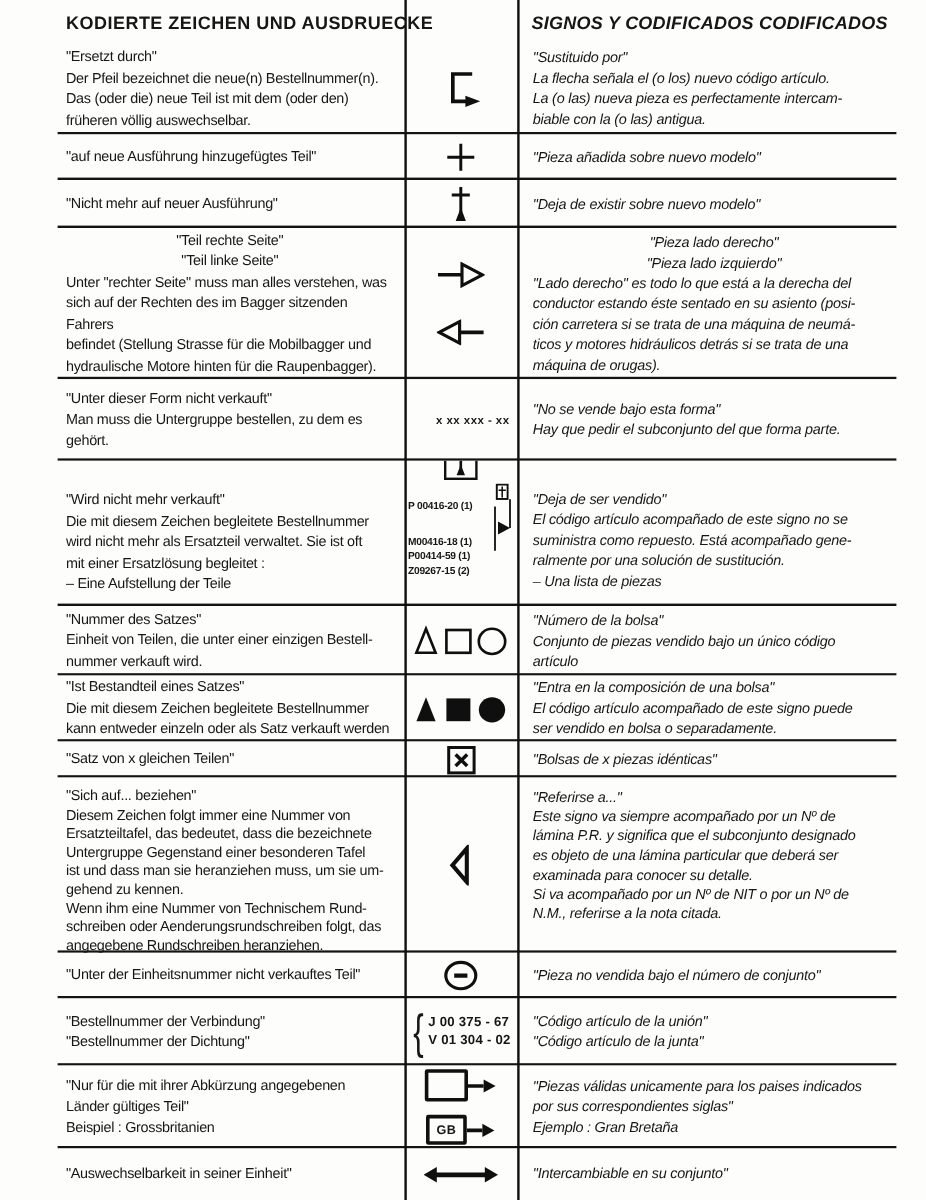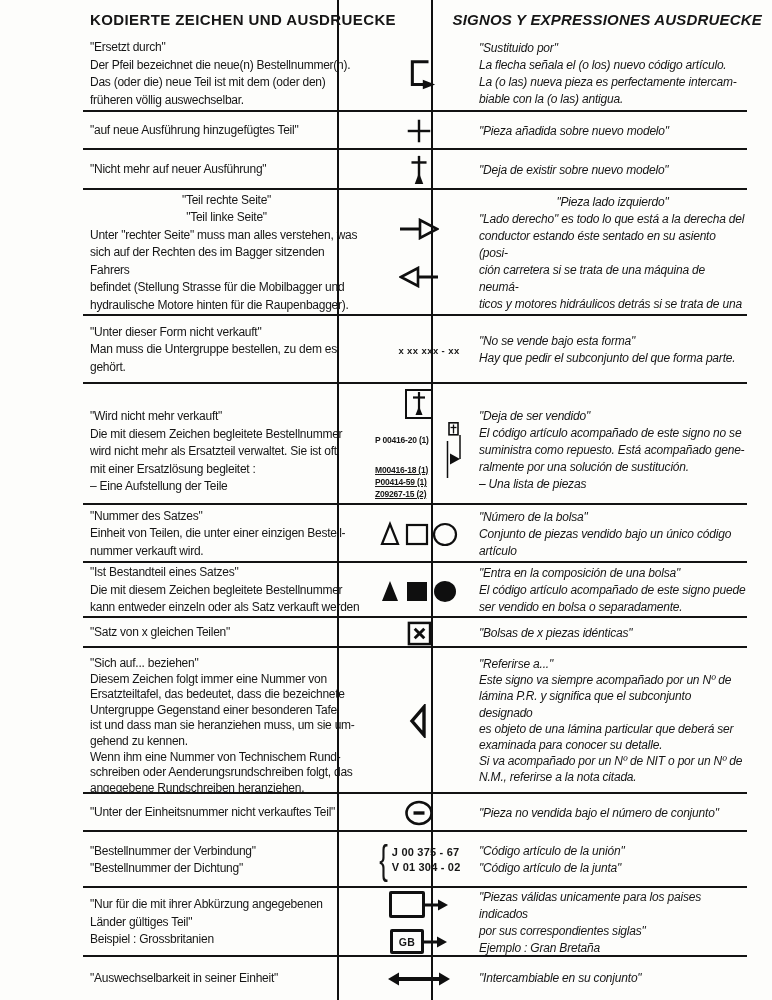--- a/index.html
+++ b/index.html
@@ -1,21 +1,21 @@
 <!DOCTYPE html>
 <html><head>
 <meta charset="utf-8">
 <title>Kodierte Zeichen und Ausdruecke</title>
 <style>
   html,body{margin:0;padding:0;}
   body{
     width:772px;height:1000px;background:#fdfdfb;color:#161616;
     font-family:"Liberation Sans", sans-serif;position:relative;overflow:hidden;
   }
-  .page{position:absolute;inset:0;padding-left:35px;}
+  .page{position:absolute;inset:0;}
   .vline{position:absolute;top:0;bottom:0;width:2px;background:#101010;}
   .vline.v1{left:337px;}
   .vline.v2{left:431px;}
   .hdr{display:flex;height:36px;position:relative;}
   .hdr .h-left{
     width:337px;box-sizing:border-box;padding:11px 6px 0 55px;
     font-size:15px;font-weight:bold;letter-spacing:.4px;white-space:nowrap;
   }
   .hdr .h-mid{width:94px;}
   .hdr .h-right{
@@ -41,21 +41,21 @@
   .pt24 .cell-de,.pt24 .cell-es{justify-content:flex-start;padding-top:24px;}
   .pt8 .cell-de,.pt8 .cell-es{justify-content:flex-start;padding-top:8px;}
   .lh-tight .cell-de .txt{line-height:15.6px;}
   .lh-tight .cell-es .txt{line-height:16.2px;}
   svg{display:block;}
   .sym-code{font-size:9.5px;font-weight:bold;letter-spacing:.4px;font-style:normal;margin-left:20px;}
   
   .pn-block{position:relative;width:88px;margin-top:3px;font-weight:bold;font-size:8.5px;
             letter-spacing:-.2px;line-height:12px;white-space:pre-line;}
   .pn-line1{display:block;}
-  .pn-group{display:block;margin-top:6px;text-decoration:underline;}
+  .pn-group{display:block;margin-top:6px;}
   .box-cross{border:2.5px solid #101010;width:24px;height:32px;margin-top:5px;
              display:flex;align-items:center;justify-content:center;}
   
   .brace-wrap{display:flex;align-items:center;font-style:normal;}
   .brace{font-size:40px;font-weight:400;line-height:38px;transform:scaleX(.65);margin-right:1px;}
   .codes{font-size:11px;font-weight:bold;line-height:15px;white-space:pre-line;letter-spacing:.2px;}
   
   .country-pair{display:flex;align-items:center;}
   .country-box{border:3px solid #101010;border-radius:2px;width:28px;height:19px;
                display:flex;align-items:center;justify-content:center;
@@ -64,21 +64,21 @@
   .stack{display:flex;flex-direction:column;align-items:center;}
 </style>
 </head>
 <body>
 
 <div class="page">
 
   <div class="hdr">
     <div class="h-left">KODIERTE ZEICHEN UND AUSDRUECKE</div>
     <div class="h-mid"></div>
-    <div class="h-right">SIGNOS Y EXPRESSIONES AUSDRUECKE</div>
+    <div class="h-right">SIGNOS Y CODIFICADOS CODIFICADOS</div>
   </div>
 
   <div class="row" style="height:76px">
     <div class="cell cell-de">
       <div class="txt">"Ersetzt durch"
 Der Pfeil bezeichnet die neue(n) Bestellnummer(n).
 Das (oder die) neue Teil ist mit dem (oder den)
 früheren völlig auswechselbar.</div>
     </div>
     <div class="cell cell-sym">
@@ -177,21 +177,21 @@
   </div>
 
   <div class="row pt24" style="height:121px">
     <div class="cell cell-de">
       <div class="txt">"Wird nicht mehr verkauft"
 Die mit diesem Zeichen begleitete Bestellnummer
 wird nicht mehr als Ersatzteil verwaltet. Sie ist oft
 mit einer Ersatzlösung begleitet :
 – Eine Aufstellung der Teile</div>
     </div>
-    <div class="cell cell-sym" style="justify-content:flex-start">
+    <div class="cell cell-sym" style="justify-content:flex-end">
       <div class="box-cross">
         <svg width="16" height="26" viewBox="0 0 16 26">
           <line x1="8" y1="1" x2="8" y2="18" stroke="#0f0f0f" stroke-width="2.2"></line>
           <line x1="2" y1="6.5" x2="14" y2="6.5" stroke="#0f0f0f" stroke-width="2.2"></line>
           <polygon points="8,15 4.5,24 11.5,24" fill="#0f0f0f"></polygon>
         </svg>
       </div>
       <div class="pn-block">
         <span class="pn-line1">P 00416-20 (1)</span>
         <span class="pn-group">M00416-18 (1)

